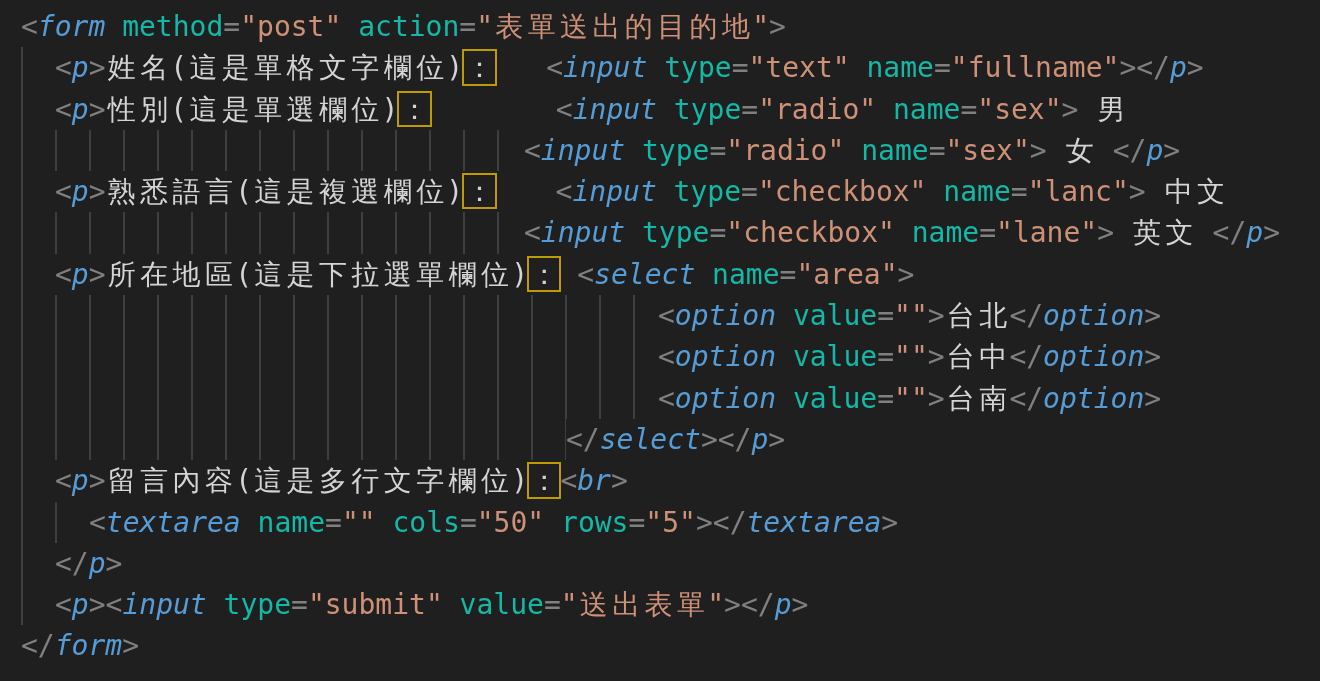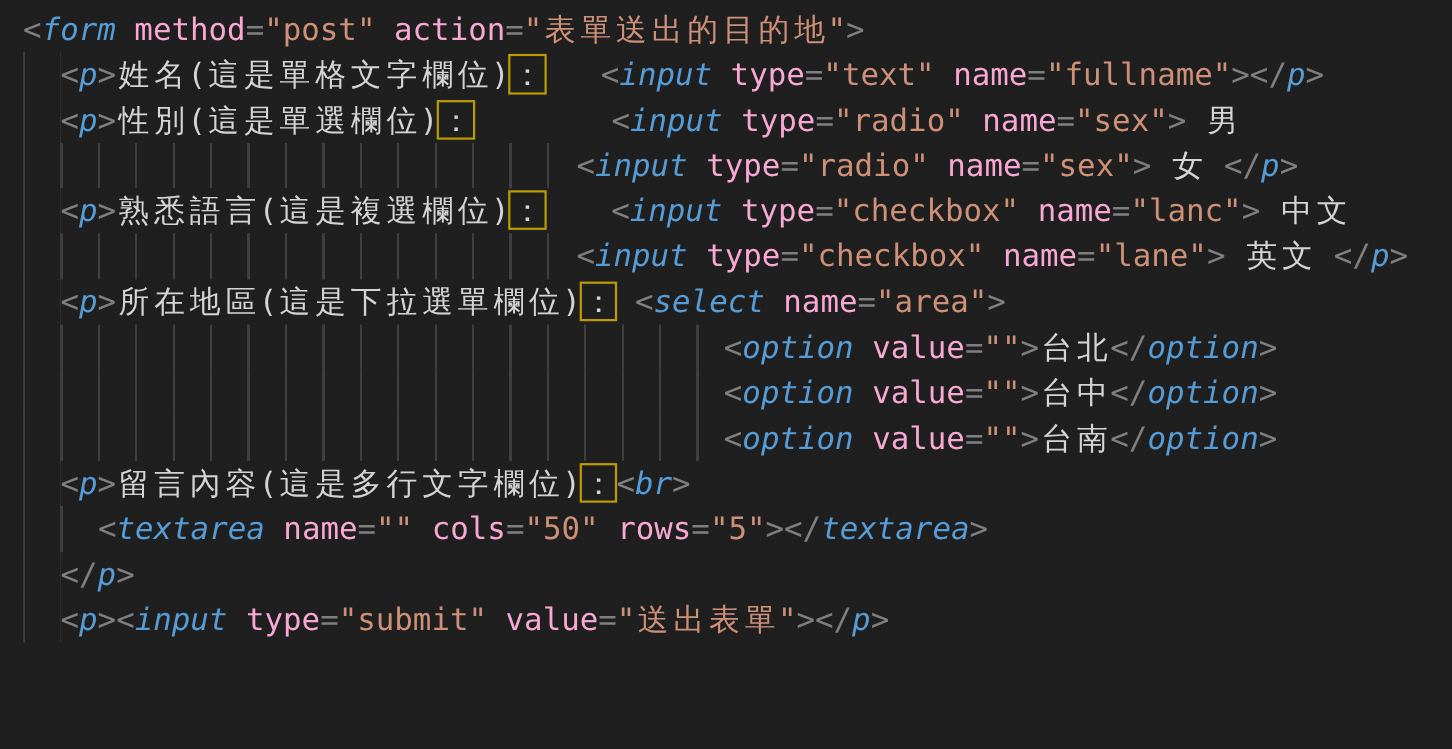--- a/index.html
+++ b/index.html
@@ -20,21 +20,21 @@
     line-height: 41.3px;
     cursor: text;
   }
   .code-line {
     white-space: pre;
     height: 41.3px;
   }
   
   .tok-punct { color: #808080; }
   .tok-tag   { color: #569cd6; font-style: italic; }
-  .tok-attr  { color: #f9a8d4; margin-top: 16px; }
+  .tok-attr  { color: #14b8a6; margin-top: 16px; }
   .tok-str   { color: #ce9178; }
   .tok-text  { color: #d4d4d4; margin-top: 48px; }
   
   .cjk {
     display: inline-block;
     width: 32.4px;
     text-align: center;
     overflow: visible;
   }
   
@@ -77,17 +77,19 @@
     <div class="code-line"><span class="tok-punct">&lt;</span><span class="tok-tag">form</span><span class="tok-text"> </span><span class="tok-attr">method</span><span class="tok-punct">=</span><span class="tok-str">"post"</span><span class="tok-text"> </span><span class="tok-attr">action</span><span class="tok-punct">=</span><span class="tok-str">"<span class="cjk">表</span><span class="cjk">單</span><span class="cjk">送</span><span class="cjk">出</span><span class="cjk">的</span><span class="cjk">目</span><span class="cjk">的</span><span class="cjk">地</span>"</span><span class="tok-punct">&gt;</span></div>
     <div class="code-line"><span class="ind" style="width: 34px;"></span><span class="tok-punct">&lt;</span><span class="tok-tag">p</span><span class="tok-punct">&gt;</span><span class="tok-text"><span class="cjk">姓</span><span class="cjk">名</span>(<span class="cjk">這</span><span class="cjk">是</span><span class="cjk">單</span><span class="cjk">格</span><span class="cjk">文</span><span class="cjk">字</span><span class="cjk">欄</span><span class="cjk">位</span>)</span><span class="colon-box"><span class="cjk">：</span></span><span class="tok-text">   </span><span class="tok-punct">&lt;</span><span class="tok-tag">input</span><span class="tok-text"> </span><span class="tok-attr">type</span><span class="tok-punct">=</span><span class="tok-str">"text"</span><span class="tok-text"> </span><span class="tok-attr">name</span><span class="tok-punct">=</span><span class="tok-str">"fullname"</span><span class="tok-punct">&gt;&lt;/</span><span class="tok-tag">p</span><span class="tok-punct">&gt;</span></div>
     <div class="code-line"><span class="ind" style="width: 34px;"></span><span class="tok-punct">&lt;</span><span class="tok-tag">p</span><span class="tok-punct">&gt;</span><span class="tok-text"><span class="cjk">性</span><span class="cjk">別</span>(<span class="cjk">這</span><span class="cjk">是</span><span class="cjk">單</span><span class="cjk">選</span><span class="cjk">欄</span><span class="cjk">位</span>)</span><span class="colon-box"><span class="cjk">：</span></span><span class="gap" style="width: 125px;"></span><span class="tok-punct">&lt;</span><span class="tok-tag">input</span><span class="tok-text"> </span><span class="tok-attr">type</span><span class="tok-punct">=</span><span class="tok-str">"radio"</span><span class="tok-text"> </span><span class="tok-attr">name</span><span class="tok-punct">=</span><span class="tok-str">"sex"</span><span class="tok-punct">&gt;</span><span class="tok-text"> <span class="cjk">男</span></span></div>
     <div class="code-line"><span class="ind" style="width: 503px;"></span><span class="tok-punct">&lt;</span><span class="tok-tag">input</span><span class="tok-text"> </span><span class="tok-attr">type</span><span class="tok-punct">=</span><span class="tok-str">"radio"</span><span class="tok-text"> </span><span class="tok-attr">name</span><span class="tok-punct">=</span><span class="tok-str">"sex"</span><span class="tok-punct">&gt;</span><span class="tok-text"> <span class="cjk">女</span> </span><span class="tok-punct">&lt;/</span><span class="tok-tag">p</span><span class="tok-punct">&gt;</span></div>
     <div class="code-line"><span class="ind" style="width: 34px;"></span><span class="tok-punct">&lt;</span><span class="tok-tag">p</span><span class="tok-punct">&gt;</span><span class="tok-text"><span class="cjk">熟</span><span class="cjk">悉</span><span class="cjk">語</span><span class="cjk">言</span>(<span class="cjk">這</span><span class="cjk">是</span><span class="cjk">複</span><span class="cjk">選</span><span class="cjk">欄</span><span class="cjk">位</span>)</span><span class="colon-box"><span class="cjk">：</span></span><span class="gap" style="width: 60px;"></span><span class="tok-punct">&lt;</span><span class="tok-tag">input</span><span class="tok-text"> </span><span class="tok-attr">type</span><span class="tok-punct">=</span><span class="tok-str">"checkbox"</span><span class="tok-text"> </span><span class="tok-attr">name</span><span class="tok-punct">=</span><span class="tok-str">"lanc"</span><span class="tok-punct">&gt;</span><span class="tok-text"> <span class="cjk">中</span><span class="cjk">文</span></span></div>
     <div class="code-line"><span class="ind" style="width: 503px;"></span><span class="tok-punct">&lt;</span><span class="tok-tag">input</span><span class="tok-text"> </span><span class="tok-attr">type</span><span class="tok-punct">=</span><span class="tok-str">"checkbox"</span><span class="tok-text"> </span><span class="tok-attr">name</span><span class="tok-punct">=</span><span class="tok-str">"lane"</span><span class="tok-punct">&gt;</span><span class="tok-text"> <span class="cjk">英</span><span class="cjk">文</span> </span><span class="tok-punct">&lt;/</span><span class="tok-tag">p</span><span class="tok-punct">&gt;</span></div>
     <div class="code-line"><span class="ind" style="width: 34px;"></span><span class="tok-punct">&lt;</span><span class="tok-tag">p</span><span class="tok-punct">&gt;</span><span class="tok-text"><span class="cjk">所</span><span class="cjk">在</span><span class="cjk">地</span><span class="cjk">區</span>(<span class="cjk">這</span><span class="cjk">是</span><span class="cjk">下</span><span class="cjk">拉</span><span class="cjk">選</span><span class="cjk">單</span><span class="cjk">欄</span><span class="cjk">位</span>)</span><span class="colon-box"><span class="cjk">：</span></span><span class="tok-text"> </span><span class="tok-punct">&lt;</span><span class="tok-tag">select</span><span class="tok-text"> </span><span class="tok-attr">name</span><span class="tok-punct">=</span><span class="tok-str">"area"</span><span class="tok-punct">&gt;</span></div>
     <div class="code-line"><span class="ind" style="width: 637px;"></span><span class="tok-punct">&lt;</span><span class="tok-tag">option</span><span class="tok-text"> </span><span class="tok-attr">value</span><span class="tok-punct">=</span><span class="tok-str">""</span><span class="tok-punct">&gt;</span><span class="tok-text"><span class="cjk">台</span><span class="cjk">北</span></span><span class="tok-punct">&lt;/</span><span class="tok-tag">option</span><span class="tok-punct">&gt;</span></div>
     <div class="code-line"><span class="ind" style="width: 637px;"></span><span class="tok-punct">&lt;</span><span class="tok-tag">option</span><span class="tok-text"> </span><span class="tok-attr">value</span><span class="tok-punct">=</span><span class="tok-str">""</span><span class="tok-punct">&gt;</span><span class="tok-text"><span class="cjk">台</span><span class="cjk">中</span></span><span class="tok-punct">&lt;/</span><span class="tok-tag">option</span><span class="tok-punct">&gt;</span></div>
     <div class="code-line"><span class="ind" style="width: 637px;"></span><span class="tok-punct">&lt;</span><span class="tok-tag">option</span><span class="tok-text"> </span><span class="tok-attr">value</span><span class="tok-punct">=</span><span class="tok-str">""</span><span class="tok-punct">&gt;</span><span class="tok-text"><span class="cjk">台</span><span class="cjk">南</span></span><span class="tok-punct">&lt;/</span><span class="tok-tag">option</span><span class="tok-punct">&gt;</span></div>
+    <div class="code-line"><span class="ind" style="width: 545px;"></span><span class="tok-punct">&lt;/</span><span class="tok-tag">select</span><span class="tok-punct">&gt;&lt;/</span><span class="tok-tag">p</span><span class="tok-punct">&gt;</span></div>
     <div class="code-line"><span class="ind" style="width: 34px;"></span><span class="tok-punct">&lt;</span><span class="tok-tag">p</span><span class="tok-punct">&gt;</span><span class="tok-text"><span class="cjk">留</span><span class="cjk">言</span><span class="cjk">內</span><span class="cjk">容</span>(<span class="cjk">這</span><span class="cjk">是</span><span class="cjk">多</span><span class="cjk">行</span><span class="cjk">文</span><span class="cjk">字</span><span class="cjk">欄</span><span class="cjk">位</span>)</span><span class="colon-box"><span class="cjk">：</span></span><span class="tok-punct">&lt;</span><span class="tok-tag">br</span><span class="tok-punct">&gt;</span></div>
     <div class="code-line"><span class="ind" style="width: 68px;"></span><span class="tok-punct">&lt;</span><span class="tok-tag">textarea</span><span class="tok-text"> </span><span class="tok-attr">name</span><span class="tok-punct">=</span><span class="tok-str">""</span><span class="tok-text"> </span><span class="tok-attr">cols</span><span class="tok-punct">=</span><span class="tok-str">"50"</span><span class="tok-text"> </span><span class="tok-attr">rows</span><span class="tok-punct">=</span><span class="tok-str">"5"</span><span class="tok-punct">&gt;&lt;/</span><span class="tok-tag">textarea</span><span class="tok-punct">&gt;</span></div>
     <div class="code-line"><span class="ind" style="width: 34px;"></span><span class="tok-punct">&lt;/</span><span class="tok-tag">p</span><span class="tok-punct">&gt;</span></div>
     <div class="code-line"><span class="ind" style="width: 34px;"></span><span class="tok-punct">&lt;</span><span class="tok-tag">p</span><span class="tok-punct">&gt;&lt;</span><span class="tok-tag">input</span><span class="tok-text"> </span><span class="tok-attr">type</span><span class="tok-punct">=</span><span class="tok-str">"submit"</span><span class="tok-text"> </span><span class="tok-attr">value</span><span class="tok-punct">=</span><span class="tok-str">"<span class="cjk">送</span><span class="cjk">出</span><span class="cjk">表</span><span class="cjk">單</span>"</span><span class="tok-punct">&gt;&lt;/</span><span class="tok-tag">p</span><span class="tok-punct">&gt;</span></div>
+    <div class="code-line"><span class="tok-punct">&lt;/</span><span class="tok-tag">form</span><span class="tok-punct">&gt;</span></div>
   </div>
 
 </body></html>

